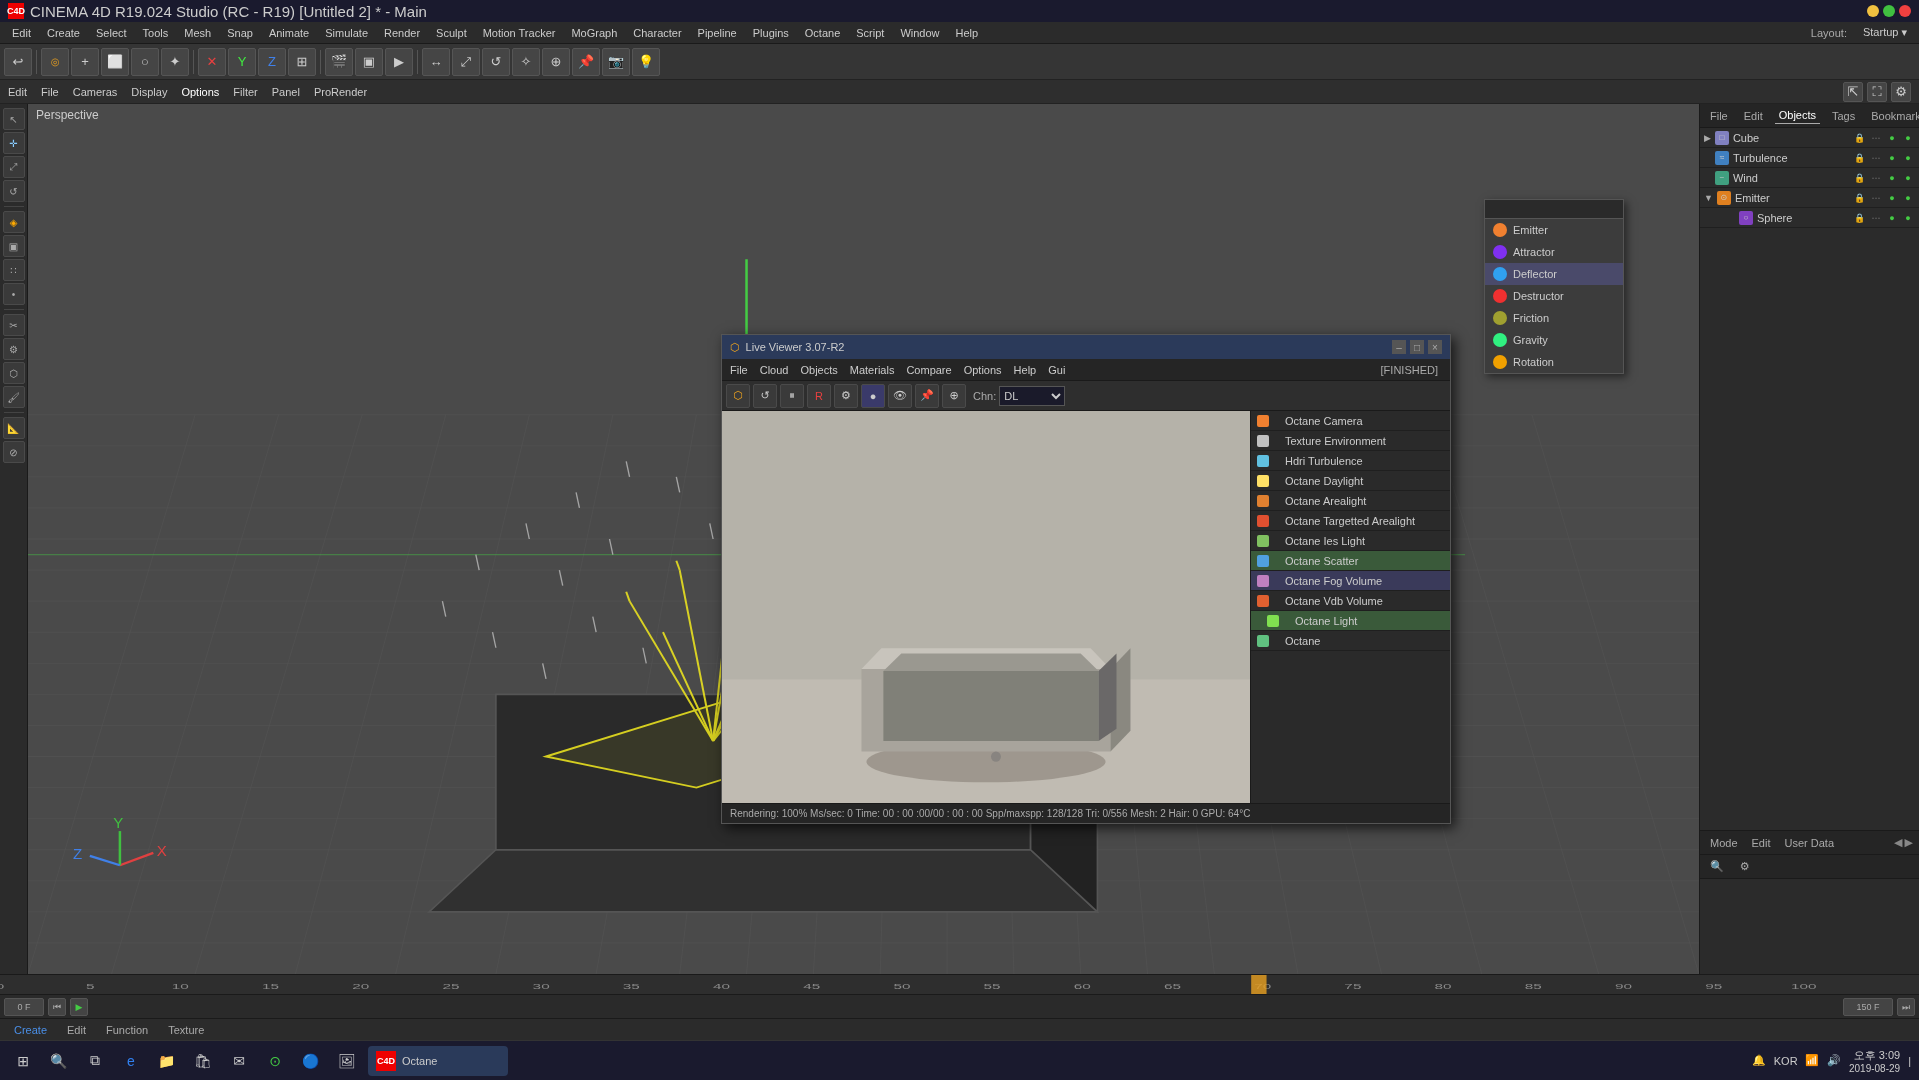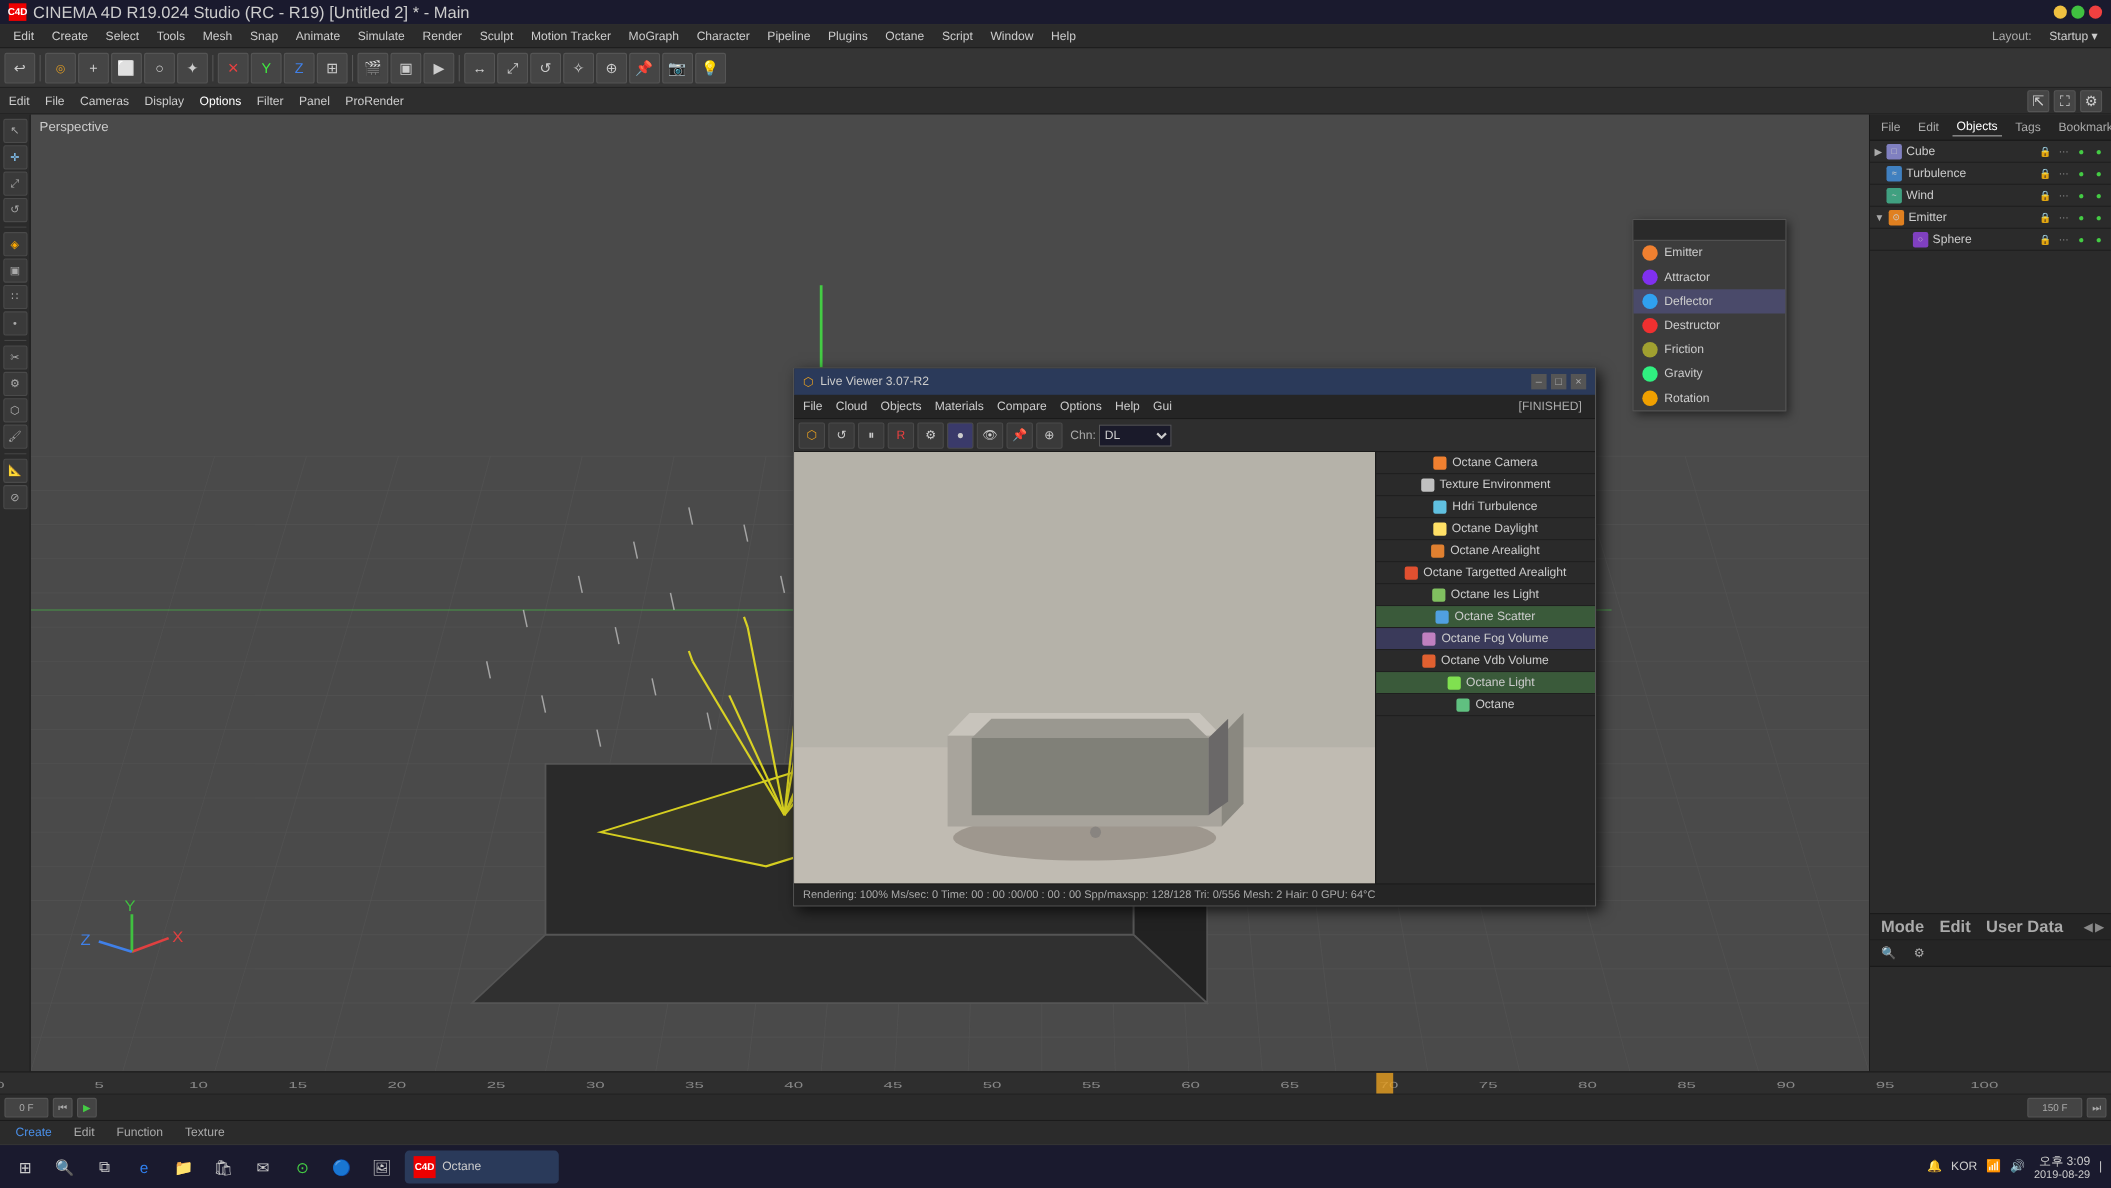--- a/index.html
+++ b/index.html
@@ -72,41 +72,41 @@
     .obj-item { height: 20px; display: flex; align-items: center; padding: 0 4px; gap: 4px; border-bottom: 1px solid #1f1f1f; cursor: pointer; }
     .obj-indent2 { padding-left: 28px; }
     .obj-icon { width: 14px; height: 14px; background: #555; border-radius: 2px; display: flex; align-items: center; justify-content: center; font-size: 8px; color: #ccc; }
     .obj-name { flex: 1; font-size: 11px; color: #ccc; }
     .obj-controls { display: flex; gap: 2px; }
     .obj-ctrl { width: 14px; height: 14px; display: flex; align-items: center; justify-content: center; font-size: 9px; color: #888; }
     .obj-ctrl.green { color: #4c4; }
 
     
     #mode-bar { height: 24px; background: #252525; display: flex; align-items: center; padding: 0 6px; gap: 6px; border-top: 1px solid #1a1a1a; }
-    .mode-btn { color: #aaa; font-size: 15px; cursor: pointer; padding: 2px 4px; font-weight: bold; }
+    .mode-btn { color: #aaa; font-size: 11px; cursor: pointer; padding: 2px 4px; }
 
     
     #props-panel { height: 120px; background: #2b2b2b; border-top: 1px solid #1a1a1a; }
     #props-header { height: 24px; background: #252525; display: flex; align-items: center; padding: 0 6px; border-bottom: 1px solid #1a1a1a; gap: 8px; }
     .props-tab { color: #aaa; font-size: 11px; cursor: pointer; padding: 2px 4px; }
 
     
     #live-viewer { position: absolute; left: 693px; top: 230px; width: 730px; height: 490px; background: #2a2a2a; border: 1px solid #555; box-shadow: 4px 4px 12px rgba(0,0,0,0.7); z-index: 200; }
     #lv-titlebar { height: 24px; background: #2b3a5a; display: flex; align-items: center; justify-content: space-between; padding: 0 8px; }
     #lv-title { color: #ccc; font-size: 11px; display: flex; align-items: center; gap: 6px; }
     #lv-controls { display: flex; gap: 4px; align-items: center; }
     .lv-wctrl { width: 14px; height: 14px; background: #555; border: none; cursor: pointer; color: #aaa; font-size: 10px; display: flex; align-items: center; justify-content: center; }
     #lv-menubar { height: 22px; background: #252525; display: flex; align-items: center; padding: 0 4px; gap: 4px; border-bottom: 1px solid #1a1a1a; }
     #lv-toolbar { height: 30px; background: #2e2e2e; display: flex; align-items: center; padding: 0 4px; gap: 3px; border-bottom: 1px solid #1a1a1a; }
     .lv-tb-btn { width: 24px; height: 24px; background: #3a3a3a; border: 1px solid #4a4a4a; border-radius: 2px; display: flex; align-items: center; justify-content: center; cursor: pointer; color: #ccc; font-size: 11px; }
     #lv-status-bar { height: 20px; background: #252525; display: flex; align-items: center; padding: 0 8px; border-top: 1px solid #1a1a1a; }
     #lv-main { display: flex; height: calc(100% - 24px - 22px - 30px - 20px); }
     #lv-scene { flex: 1; background: #b8b4a8; }
     #lv-object-panel { width: 200px; background: #2a2a2a; border-left: 1px solid #1a1a1a; overflow-y: auto; }
-    .lv-obj { height: 20px; display: flex; align-items: center; padding: 0 6px; gap: 5px; border-bottom: 1px solid #1f1f1f; cursor: pointer; justify-content: center; }
+    .lv-obj { height: 20px; display: flex; align-items: center; padding: 0 6px; gap: 16px; border-bottom: 1px solid #1f1f1f; cursor: pointer; }
     .lv-obj-icon { width: 12px; height: 12px; border-radius: 2px; }
     .lv-obj-icon.camera { background: #f08030; }
     .lv-obj-icon.texture { background: #c0c0c0; }
     .lv-obj-icon.hdri { background: #60c0e0; }
     .lv-obj-icon.daylight { background: #ffe066; }
     .lv-obj-icon.arealight { background: #e08030; }
     .lv-obj-icon.targetted { background: #e05030; }
     .lv-obj-icon.ieslight { background: #80c060; }
     .lv-obj-icon.scatter { background: #50a0e0; }
     .lv-obj-icon.fog { background: #c080c0; }

